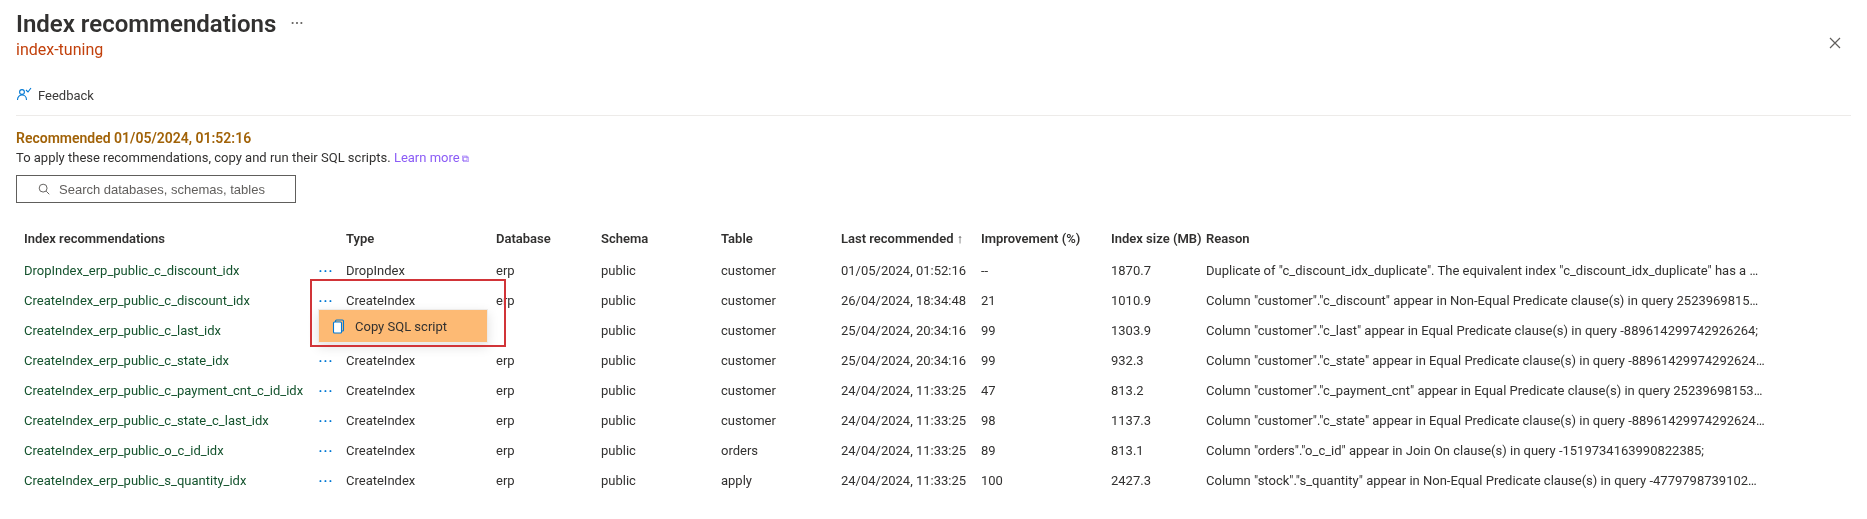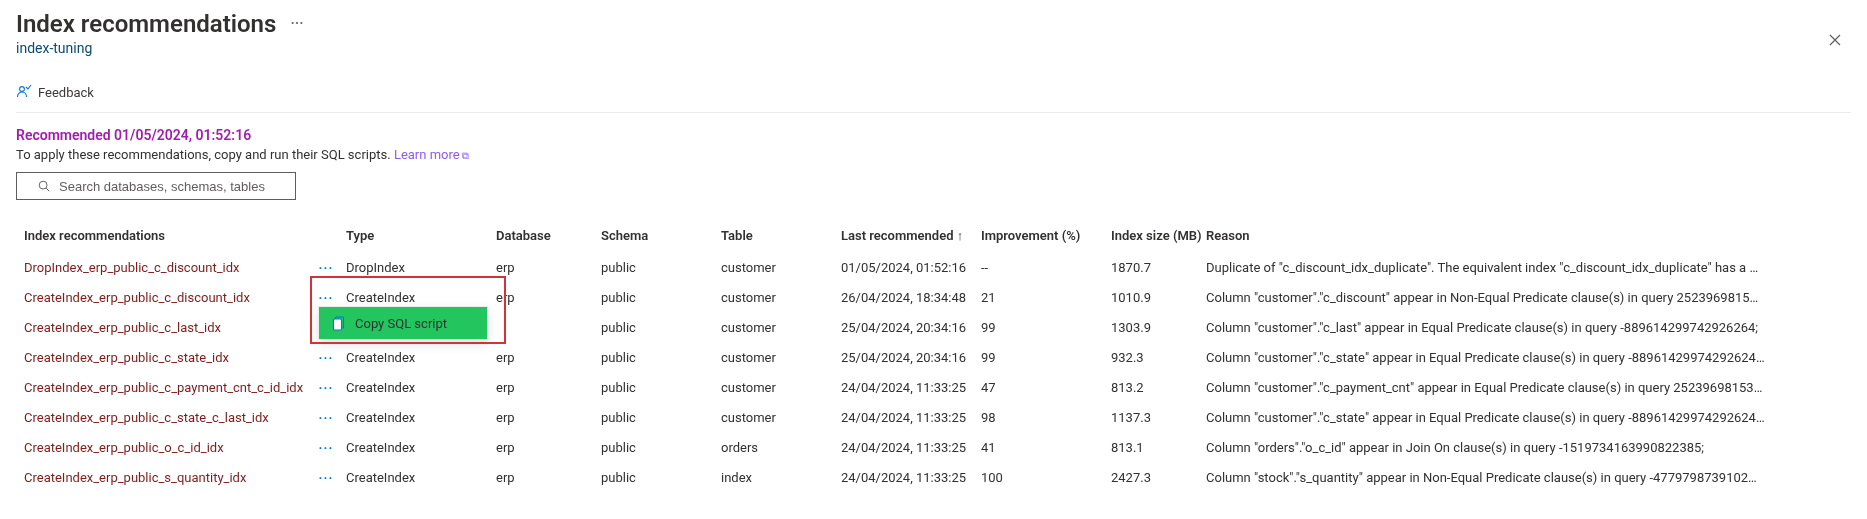--- a/index.html
+++ b/index.html
@@ -22,22 +22,22 @@
     display: inline-block;
   }
   .title-menu {
     display: inline-block;
     margin-left: 10px;
     vertical-align: top;
     padding-top: 6px;
     cursor: pointer;
   }
   .subtitle {
-    font-size: 14px;
-    color: #0c4a6e;
+    font-size: 16px;
+    color: #c2410c;
     margin-top: 2px;
   }
   .close-btn {
     margin-left: auto;
     width: 32px; height: 32px;
     display: flex; align-items: center; justify-content: center;
     cursor: pointer;
     color: #605e5c;
     font-size: 14px;
   }
@@ -54,21 +54,21 @@
     color: #3b3a39;
     cursor: pointer;
     font-size: 13px;
   }
   .feedback-link svg { margin-right: 6px; }
 
   .recommended-line {
     margin-top: 14px;
     font-weight: 600;
     font-size: 14px;
-    color: #a21caf;
+    color: #a16207;
   }
   .apply-line {
     margin-top: 4px;
     font-size: 13px;
     color: #323130;
   }
   a.learn-more {
     color: #8b5cf6;
     text-decoration: none;
     cursor: pointer;
@@ -121,39 +121,39 @@
   .col-last   { width: 140px; }
   .col-imp    { width: 130px; }
   .col-size   { width: 95px; }
   .col-reason { flex: 1; min-width: 0; }
   .ellipsis {
     white-space: nowrap;
     overflow: hidden;
     text-overflow: ellipsis;
   }
   a.idx-link {
-    color: #7f1d1d;
+    color: #14532d;
     text-decoration: none;
     cursor: pointer;
   }
   .dots {
     color: #0078d4;
     letter-spacing: 1px;
     cursor: pointer;
     font-weight: 700;
     font-size: 13px;
   }
 
   
   .row-container { position: relative; }
   .context-menu {
     position: absolute;
     left: 302px;
     top: 24px;
-    background: #22c55e;
+    background: #fdba74;
     border: 1px solid #edebe9;
     box-shadow: 0 4px 12px rgba(0,0,0,0.12);
     z-index: 10;
     min-width: 170px;
   }
   .context-item {
     display: flex; align-items: center;
     padding: 8px 12px;
     font-size: 13px;
     color: #323130;
@@ -330,33 +330,33 @@
         </div>
         <div class="row-container">
           <div class="trow">
     <div class="col-name ellipsis"><a class="idx-link">CreateIndex_erp_public_o_c_id_idx</a></div>
     <div class="col-menu"><span class="dots">···</span></div>
     <div class="col-type">CreateIndex</div>
     <div class="col-db">erp</div>
     <div class="col-schema">public</div>
     <div class="col-table">orders</div>
     <div class="col-last">24/04/2024, 11:33:25</div>
-    <div class="col-imp">41</div>
+    <div class="col-imp">89</div>
     <div class="col-size">813.1</div>
     <div class="col-reason ellipsis">Column "orders"."o_c_id" appear in Join On clause(s) in query -1519734163990822385;</div>
   </div>
         </div>
         <div class="row-container">
           <div class="trow">
     <div class="col-name ellipsis"><a class="idx-link">CreateIndex_erp_public_s_quantity_idx</a></div>
     <div class="col-menu"><span class="dots">···</span></div>
     <div class="col-type">CreateIndex</div>
     <div class="col-db">erp</div>
     <div class="col-schema">public</div>
-    <div class="col-table">index</div>
+    <div class="col-table">apply</div>
     <div class="col-last">24/04/2024, 11:33:25</div>
     <div class="col-imp">100</div>
     <div class="col-size">2427.3</div>
     <div class="col-reason ellipsis">Column "stock"."s_quantity" appear in Non-Equal Predicate clause(s) in query -4779798739102…</div>
   </div>
         </div>
       </div>
   </div>
 
 </div>

